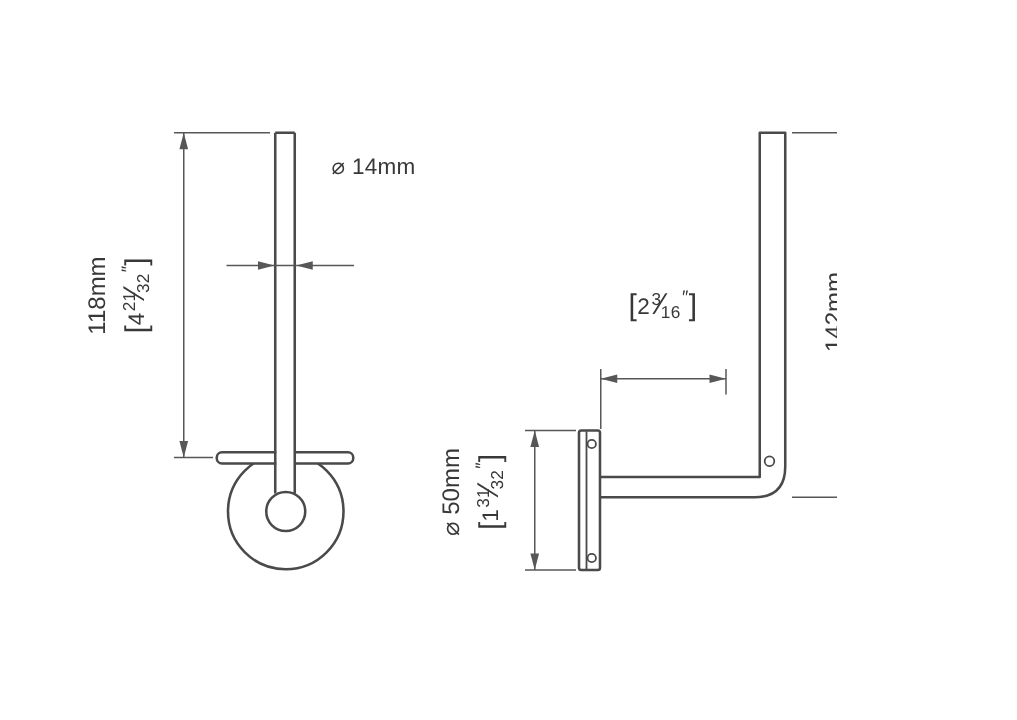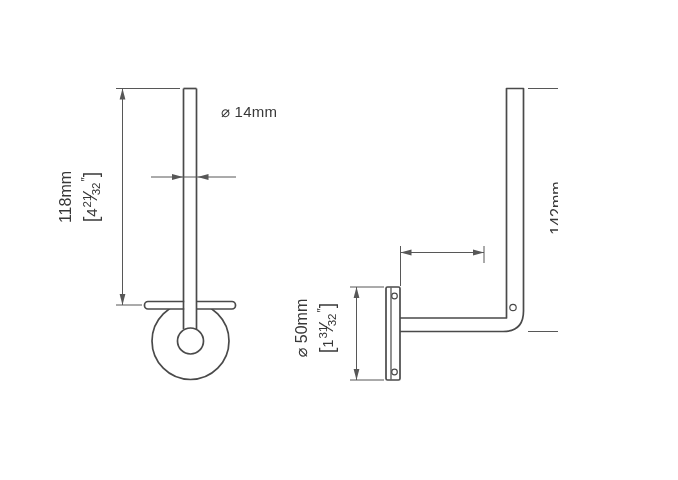--- a/index.html
+++ b/index.html
@@ -93,20 +93,21 @@
         <line x1="356.5" y1="287" x2="356.5" y2="380" marker-start="url(#arr)" marker-end="url(#arr)"></line>
       </g>
     </g>
   </svg>
 
   <div class="label" style="left:221px;top:102px;">
     <div class="mm-line">⌀ 14mm</div>
   </div>
 
   <div class="label center" style="left:397px;top:189px;width:90px;">
+    <div class="inch-line"><span class="br">[</span><span>2</span><sup>3</sup><span class="fs">⁄</span><sub>16</sub><span class="dp">″</span><span class="br">]</span></div>
   </div>
 
   <div class="rot-label" style="left:81px;top:197px;">
     <div class="mm-line">118mm</div>
     <div class="inch-line"><span class="br">[</span><span>4</span><sup>21</sup><span class="fs">⁄</span><sub>32</sub><span class="dp">″</span><span class="br">]</span></div>
   </div>
 
   <div class="rot-label" style="left:572px;top:208px;">
     <div class="mm-line">142mm</div>
     <div class="inch-line"><span class="br">[</span><span>5</span><sup>19</sup><span class="fs">⁄</span><sub>32</sub><span class="dp">″</span><span class="br">]</span></div>

